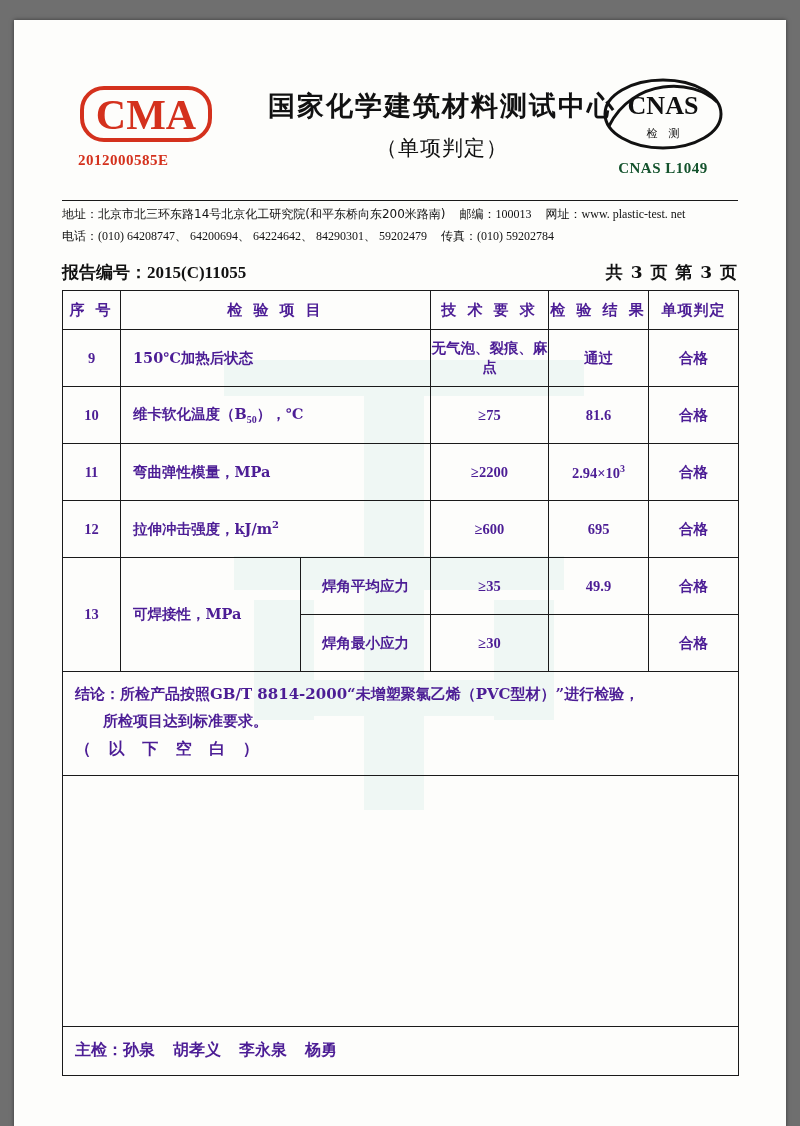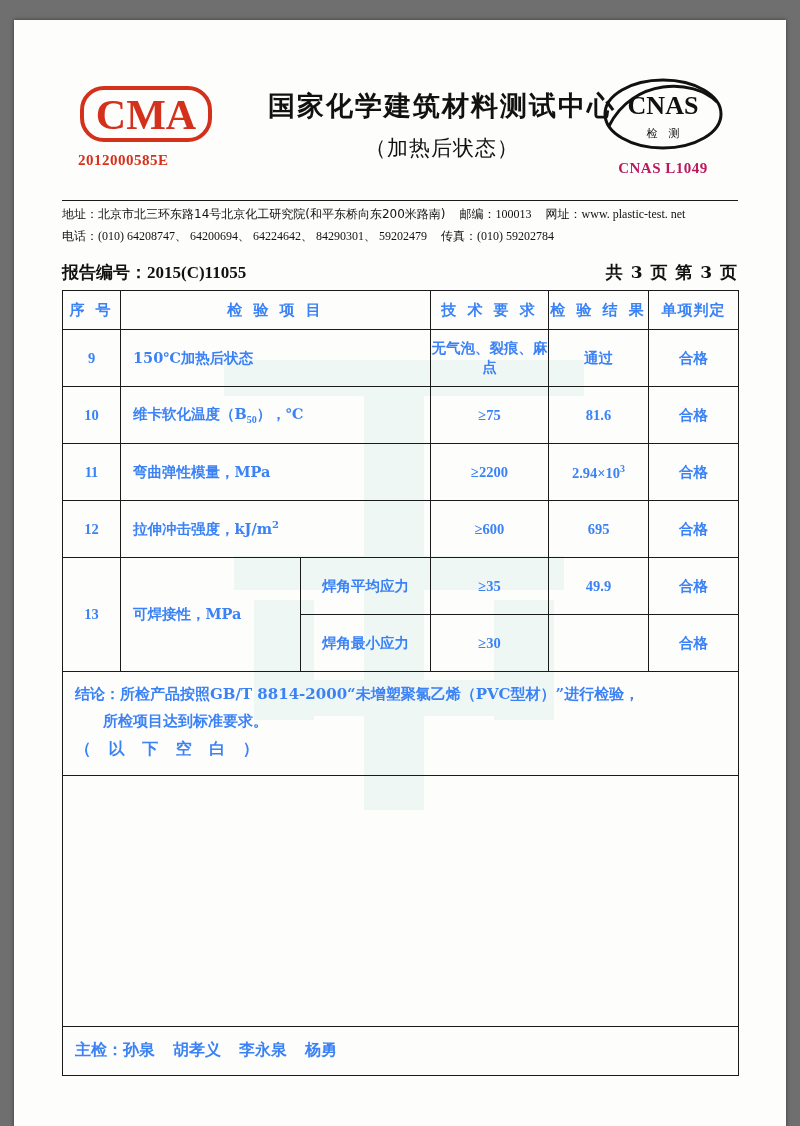--- a/index.html
+++ b/index.html
@@ -89,21 +89,21 @@
     position: absolute;
     right: 0;
     top: 2px;
     width: 150px;
     text-align: center;
   }
   .cnas-label {
     font-family: "Liberation Serif", serif;
     font-weight: bold;
     font-size: 15px;
-    color: #be185d;
+    color: #14532d;
     margin-top: 2px;
     letter-spacing: 0.5px;
   }
 
   
   .addr {
     margin: 10px 48px 0 48px;
     border-top: 1.5px solid #1a1a1a;
     padding-top: 2px;
     font-size: 12px;
@@ -141,21 +141,21 @@
   
   table.report {
     margin: 0 48px;
     width: 676px;
     border-collapse: collapse;
     table-layout: fixed;
   }
   table.report td, table.report th {
     border: 1px solid #1a1a1a;
     padding: 0;
-    color: #3b82f6;
+    color: #4c1d95;
   }
   .th-cell {
     height: 38px;
     text-align: center;
     font-family: "DejaVu Serif", serif;
     font-weight: bold;
     font-size: 15px;
     letter-spacing: 3px;
   }
   .row-cell {
@@ -218,21 +218,21 @@
   <div class="content">
 
     <div class="header">
       <svg class="cma-logo" viewBox="0 0 132 62">
         <rect x="2" y="4" width="128" height="52" rx="22" ry="22" fill="none" stroke="#d4311d" stroke-width="4"></rect>
         <text x="66" y="45" text-anchor="middle" font-family="Liberation Serif, serif" font-size="42" font-weight="bold" fill="#d4311d">CMA</text>
       </svg>
       <div class="cma-code">2012000585E</div>
 
       <div class="org-title">国家化学建筑材料测试中心</div>
-      <div class="org-sub">（加热后状态）</div>
+      <div class="org-sub">（单项判定）</div>
 
       <div class="cnas">
         <svg width="140" height="80" viewBox="0 0 140 80">
           <ellipse cx="70" cy="40" rx="58" ry="34" fill="none" stroke="#111" stroke-width="3"></ellipse>
           <path d="M16 52 C 40 4, 100 4, 124 28" fill="none" stroke="#111" stroke-width="3"></path>
           <text x="70" y="40" text-anchor="middle" font-family="Liberation Serif, serif" font-size="26" font-weight="bold" fill="#111">CNAS</text>
           <text x="70" y="63" text-anchor="middle" font-family="DejaVu Sans, sans-serif" font-size="11" fill="#111">检　测</text>
         </svg>
         <div class="cnas-label">CNAS L1049</div>
       </div>

